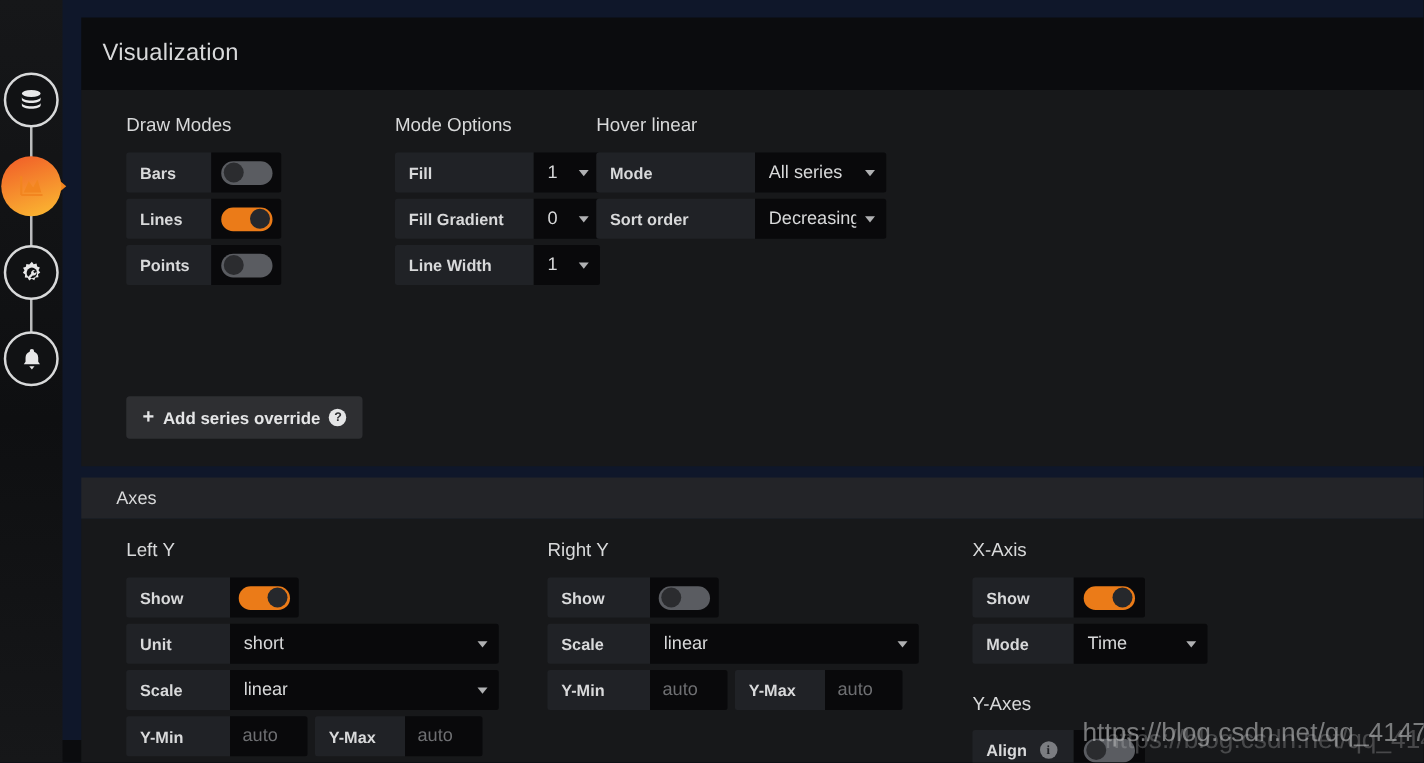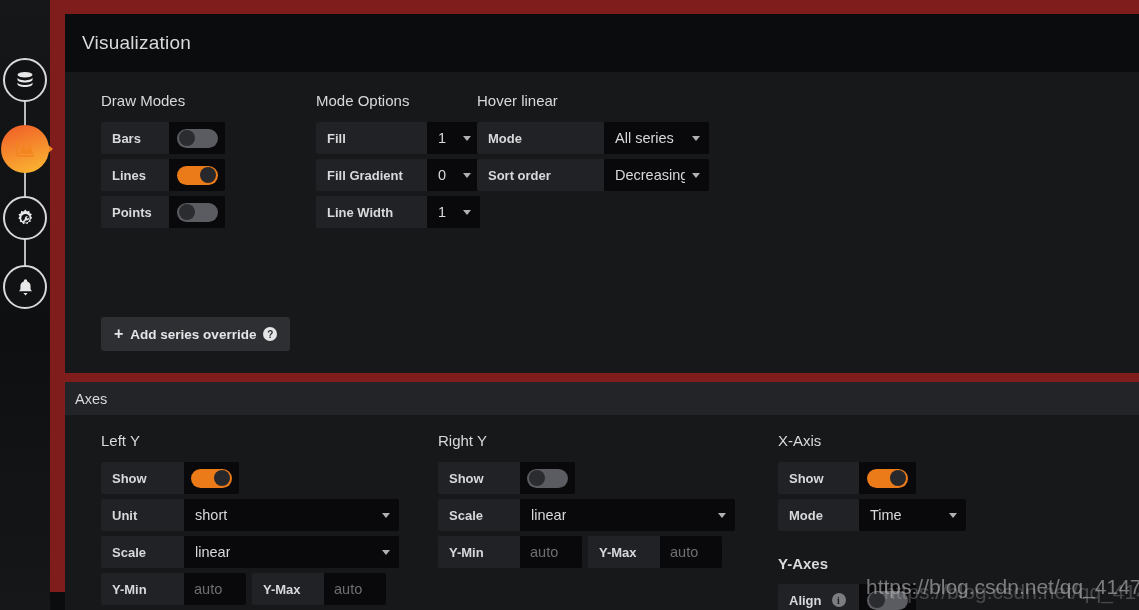--- a/index.html
+++ b/index.html
@@ -2,21 +2,21 @@
 <html><head>
 <meta charset="utf-8">
 <style>
   * { box-sizing: border-box; margin: 0; padding: 0; }
   html, body {
     width: 1139px; height: 610px;
     background: #0b0c0e;
     font-family: "Liberation Sans", sans-serif;
     overflow: hidden;
   }
-  #root { position: relative; width: 1139px; height: 592px; background: #7f1d1d; }
+  #root { position: relative; width: 1139px; height: 592px; background: #0f172a; }
 
   
   .rail {
     position: absolute; left: 0; top: 0; width: 50px; height: 610px;
     background: linear-gradient(180deg,#161719 0%, #0e0f11 55%, #161719 100%);
     z-index: 30;
   }
   .rail-line {
     position: absolute; left: 24px; top: 60px; width: 2px; height: 248px;
     background: #d8d9da; opacity: .85;
@@ -70,21 +70,21 @@
   
   .graph-glyph { display:flex; align-items:flex-end; gap:1px; height:17px; }
   .graph-glyph i { display:block; width:2.5px; border-radius:0; }
 
   .panel {
     position: absolute; left: 65px; background: #17181a;
   }
   #panel-display { top: 72px; width: 1074px; height: 301px; }
   #panel-axes-head {
     top: 382px; width: 1074px; height: 33px; background: #232428;
-    display: flex; align-items: center; padding-left: 10px;
+    display: flex; align-items: center; padding-left: 28px;
   }
   #panel-axes-head .sect { font-size: 14.5px; color: #d8d9da; }
   #panel-axes { top: 415px; width: 1074px; height: 195px; background: #17181a; }
   .col-title {
     font-size: 15px; color: #d8d9da; margin-bottom: 13px; font-weight: 400;
   }
 
   
   .row { display: flex; margin-bottom: 5px; height: 32px; }
   .lbl {
@@ -384,21 +384,21 @@
       </div>
 
       <div class="row">
         <div class="lbl" style="width:81px;">Mode</div>
         <div class="ctrl sel" style="width:107px;">
           <span class="val">Time</span>
           <span class="caret sm"></span>
         </div>
       </div>
 
-      <div class="col-title" style="margin-top:24px;margin-bottom:12px;font-weight:bold;">Y-Axes</div>
+      <div class="col-title" style="margin-top:24px;margin-bottom:12px;">Y-Axes</div>
 
       <div class="row">
         <div class="lbl" style="width:81px;">
           <span>Align</span>
           <span class="info-dot">i</span>
         </div>
         <div class="ctrl toggle-wrap" style="width:57px;">
           <span class="toggle">
               <span class="knob"></span>
             </span>

